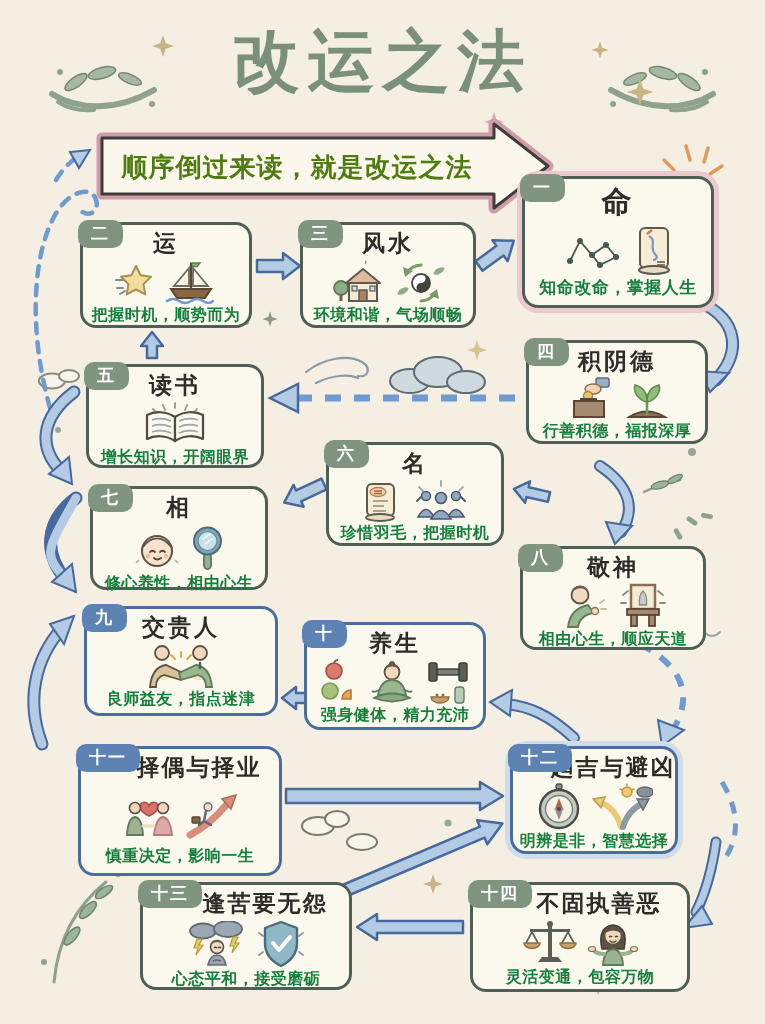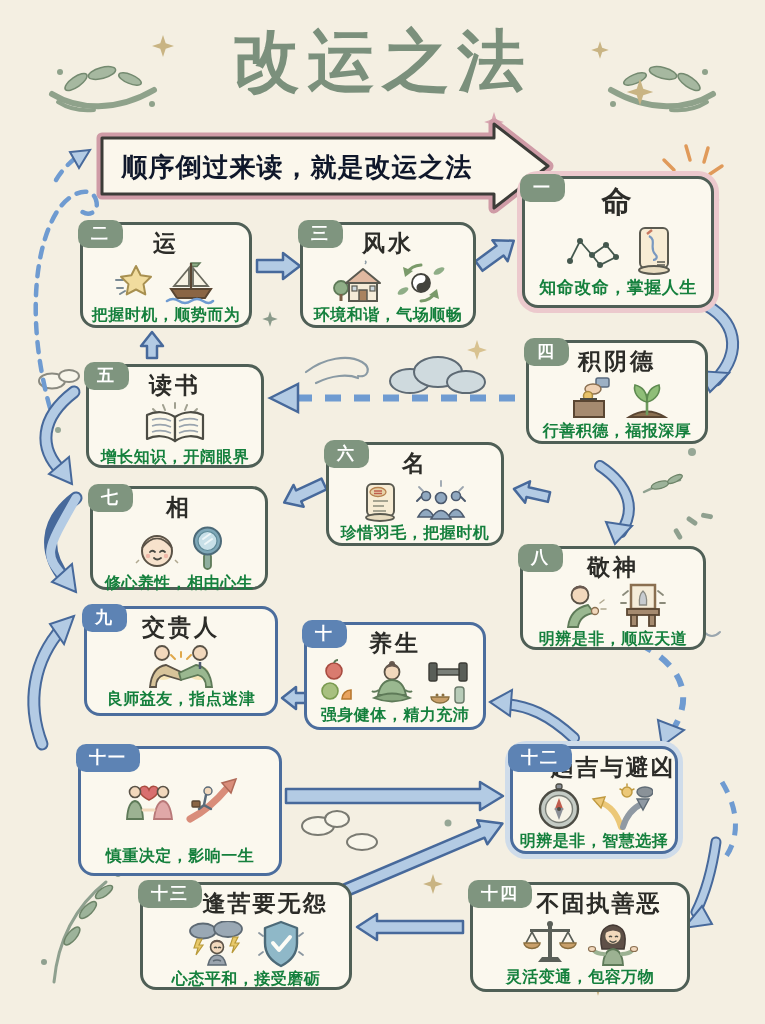--- a/index.html
+++ b/index.html
@@ -3,21 +3,21 @@
 <meta charset="utf-8">
 <style>
   html,body{margin:0;padding:0;background:#e8e4d8;}
   .canvas{position:relative;width:765px;height:1024px;background:#f4efe2;overflow:hidden;
           font-family:"Liberation Sans",sans-serif;}
   .deco{position:absolute;inset:0;z-index:1;}
   .page-title{position:absolute;top:16px;left:0;width:100%;text-align:center;z-index:2;
               font-size:67px;font-weight:900;color:#7b907c;letter-spacing:8px;}
   .banner-text{position:absolute;left:104px;top:142px;width:386px;height:50px;z-index:3;
                display:flex;align-items:center;justify-content:center;
-               font-size:26px;font-weight:800;color:#0f172a;letter-spacing:1px;}
+               font-size:26px;font-weight:800;color:#4d7c0f;letter-spacing:1px;}
   .box{position:absolute;background:#fbf8ee;border:3px solid #4f5f56;border-radius:16px;
        box-sizing:border-box;display:flex;flex-direction:column;align-items:center;
        justify-content:space-between;padding:3px 3px 6px;z-index:2;}
   .box.blue{border-color:#4b6d9d;}
   .halo-pink{box-shadow:0 0 0 5px #ecc9cd;}
   .halo-blue{box-shadow:0 0 0 5px #cfdcea;}
   .tab{position:absolute;left:-5px;top:-5px;background:#7f957f;color:#fff;font-weight:800;
        font-size:17px;line-height:1;padding:5px 13px 6px;border-radius:10px;letter-spacing:2px;}
   .blue .tab{background:#5d83b4;}
   .box-title{font-size:23px;font-weight:800;color:#2c2c28;letter-spacing:3px;white-space:nowrap;}
@@ -429,21 +429,21 @@
           <svg width="48" height="46" viewBox="0 0 48 46">
         <path d="M4,12 l5,-4 M44,12 l-5,-4 M2,20 h5 M46,20 h-5" stroke="#8a8a7a" stroke-width="1.8" stroke-linecap="round"></path>
         <rect x="12" y="2" width="24" height="24" fill="#f5ecd8" stroke="#8a6f50" stroke-width="2.5"></rect>
         <path d="M24,8 q4.5,4 3.5,14 h-7 q-1,-10 3.5,-14 z" fill="#c8ccd0" stroke="#8a8a82" stroke-width="1.3"></path>
         <rect x="8" y="26" width="32" height="6" fill="#a58a6f" stroke="#5a4632" stroke-width="1.8"></rect>
         <rect x="12" y="32" width="6" height="11" fill="#a58a6f" stroke="#5a4632" stroke-width="1.8"></rect>
         <rect x="30" y="32" width="6" height="11" fill="#a58a6f" stroke="#5a4632" stroke-width="1.8"></rect>
       </svg>
         </span>
     </div>
-    <div class="caption">明辨是非，顺应天道</div>
+    <div class="caption">相由心生，顺应天道</div>
   </div>
 
   <div class="box blue" style="left:84px;top:606px;width:194px;height:110px">
     <span class="tab">九</span>
     <div class="box-title">交贵人</div>
     <div class="icons">
       <span>
           <svg width="70" height="46" viewBox="0 0 70 46">
         <ellipse cx="17" cy="30" rx="10" ry="7" fill="#f6e3ae" opacity="0.85"></ellipse>
         <ellipse cx="53" cy="30" rx="10" ry="7" fill="#f6e3ae" opacity="0.85"></ellipse>
@@ -491,20 +491,21 @@
         <circle cx="10" cy="36" r="1.5" fill="#8a6f3f"></circle>
             <circle cx="16" cy="36" r="1.5" fill="#8a6f3f"></circle>
       </svg>
         </span>
     </div>
     <div class="caption">强身健体，精力充沛</div>
   </div>
 
   <div class="box blue wide" style="left:78px;top:746px;width:204px;height:130px">
     <span class="tab">十一</span>
+    <div class="box-title">择偶与择业</div>
     <div class="icons">
       <span>
           <svg width="56" height="44" viewBox="0 0 56 44">
         <path d="M28,13 c-2,-5 -9,-5 -9,1 c0,5 9,9 9,9 c0,0 9,-4 9,-9 c0,-6 -7,-6 -9,-1 z" fill="#d96f6f" stroke="#a84c40" stroke-width="1.5"></path>
         <circle cx="14" cy="15" r="5.5" fill="#f2d8bc" stroke="#5a5246" stroke-width="1.6"></circle>
         <path d="M6,42 Q7,25 14,24 Q21,25 22,42 z" fill="#9cb292" stroke="#5e7a58" stroke-width="1.8"></path>
         <circle cx="42" cy="15" r="5.5" fill="#f2d8bc" stroke="#5a5246" stroke-width="1.6"></circle>
         <path d="M33,42 Q35,25 42,24 Q49,25 51,42 z" fill="#e0a8a8" stroke="#b87878" stroke-width="1.8"></path>
         <path d="M22,33 h11" stroke="#f2d8bc" stroke-width="3" stroke-linecap="round"></path>
       </svg>

